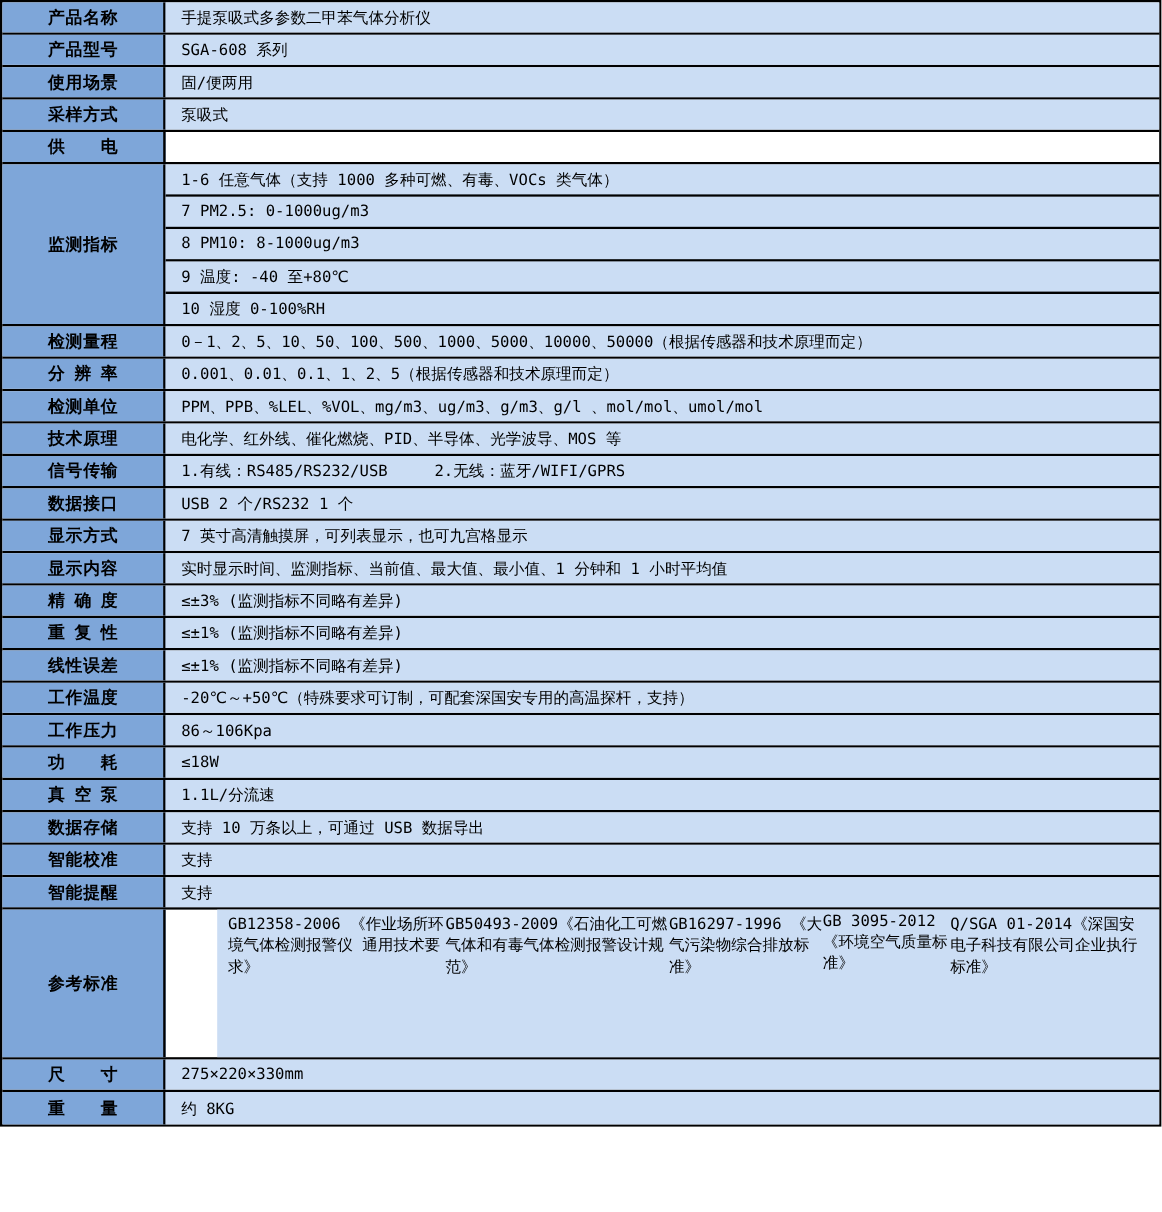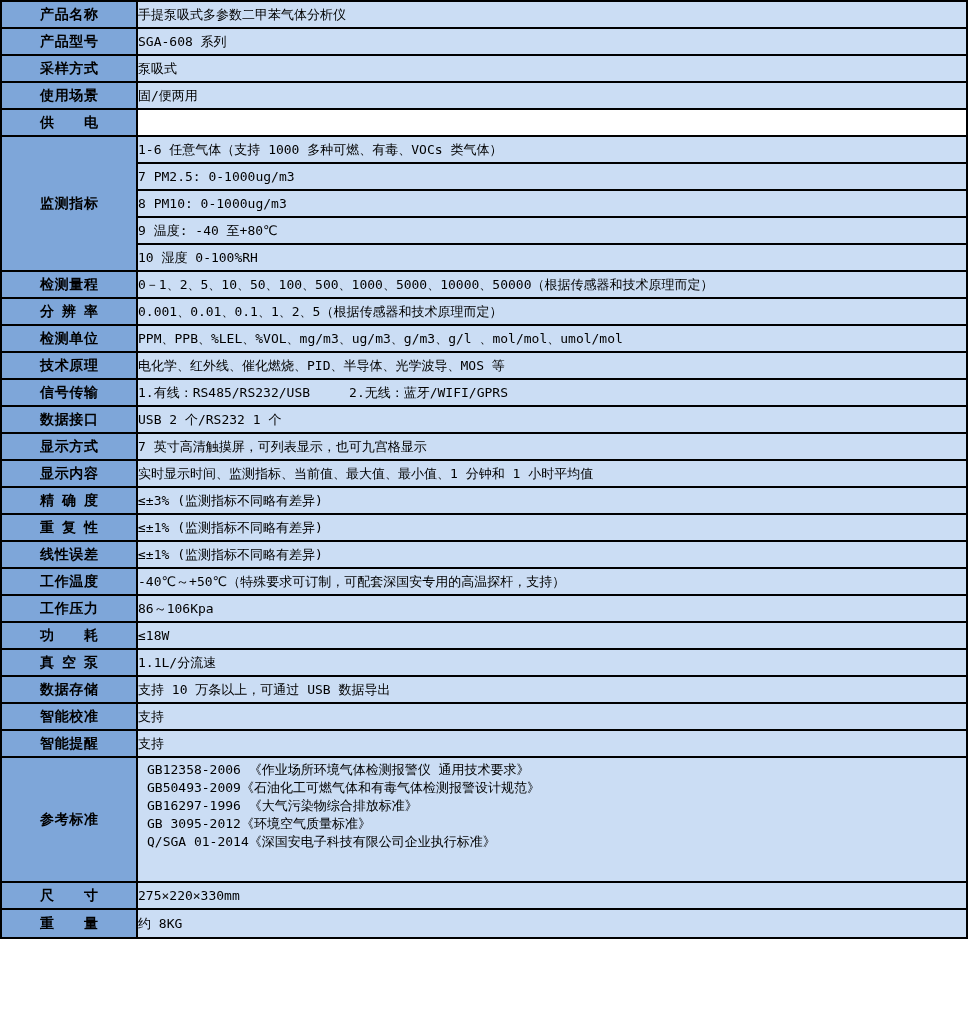--- a/index.html
+++ b/index.html
@@ -23,33 +23,33 @@
   }
   .lbl-inner {
     display:inline-block; width:58px;
     text-align:justify; text-align-last:justify;
     white-space:nowrap;
   }
   .val {
     flex:1 1 auto; min-width:0;
     background:#CBDDF4;
     display:flex; align-items:center;
-    padding:0 0;
+    padding:0 13px;
     font-size:13px;
     font-family:"DejaVu Sans Mono","DejaVu Sans",monospace;
     white-space:pre-wrap;
     overflow:hidden;
     box-sizing:border-box;
   }
   .subcol { flex:1 1 auto; min-width:0; display:flex; flex-direction:column; }
   .subcol .val { flex:1 1 0; border-bottom:2px solid #000; }
   .subcol .val:last-child { border-bottom:0; }
   .val.multi {
-    flex-direction:column; align-items:stretch;
-    justify-content:flex-start; padding:3px 9px;
+    flex-direction:row; align-items:stretch;
+    justify-content:space-between; padding:3px 9px;margin-left:43px;
   }
   .val.multi .line { display:block; }
 </style>
 </head>
 <body>
 
 <div id="spec-table">
 
   <div class="row">
     <div class="lbl">
@@ -60,46 +60,46 @@
 
   <div class="row">
     <div class="lbl">
         <span class="lbl-inner">产品型号</span>
       </div>
     <div class="val">SGA-608 系列</div>
   </div>
 
   <div class="row">
     <div class="lbl">
+        <span class="lbl-inner">使用场景</span>
+      </div>
+    <div class="val">固/便两用</div>
+  </div>
+
+  <div class="row">
+    <div class="lbl">
         <span class="lbl-inner">采样方式</span>
       </div>
     <div class="val">泵吸式</div>
-  </div>
-
-  <div class="row">
-    <div class="lbl">
-        <span class="lbl-inner">使用场景</span>
-      </div>
-    <div class="val">固/便两用</div>
   </div>
 
   <div class="row">
     <div class="lbl">
         <span class="lbl-inner">供电</span>
       </div>
   </div>
 
   <div class="row h-monitor">
     <div class="lbl">
         <span class="lbl-inner">监测指标</span>
       </div>
     <div class="subcol">
       <div class="val">1-6 任意气体（支持 1000 多种可燃、有毒、VOCs 类气体）</div>
       <div class="val">7 PM2.5: 0-1000ug/m3</div>
-      <div class="val">8 PM10: 0-1000ug/m3</div>
+      <div class="val">8 PM10: 8-1000ug/m3</div>
       <div class="val">9 温度: -40 至+80℃</div>
       <div class="val">10 湿度 0-100%RH</div>
     </div>
   </div>
 
   <div class="row">
     <div class="lbl">
         <span class="lbl-inner">检测量程</span>
       </div>
     <div class="val">0－1、2、5、10、50、100、500、1000、5000、10000、50000（根据传感器和技术原理而定）</div>
@@ -172,21 +172,21 @@
     <div class="lbl">
         <span class="lbl-inner">线性误差</span>
       </div>
     <div class="val">≤±1% (监测指标不同略有差异)</div>
   </div>
 
   <div class="row">
     <div class="lbl">
         <span class="lbl-inner">工作温度</span>
       </div>
-    <div class="val">-40℃～+50℃（特殊要求可订制，可配套深国安专用的高温探杆，支持）</div>
+    <div class="val">-20℃～+50℃（特殊要求可订制，可配套深国安专用的高温探杆，支持）</div>
   </div>
 
 
   <div class="row">
     <div class="lbl">
         <span class="lbl-inner">工作压力</span>
       </div>
     <div class="val">86～106Kpa</div>
   </div>
 

